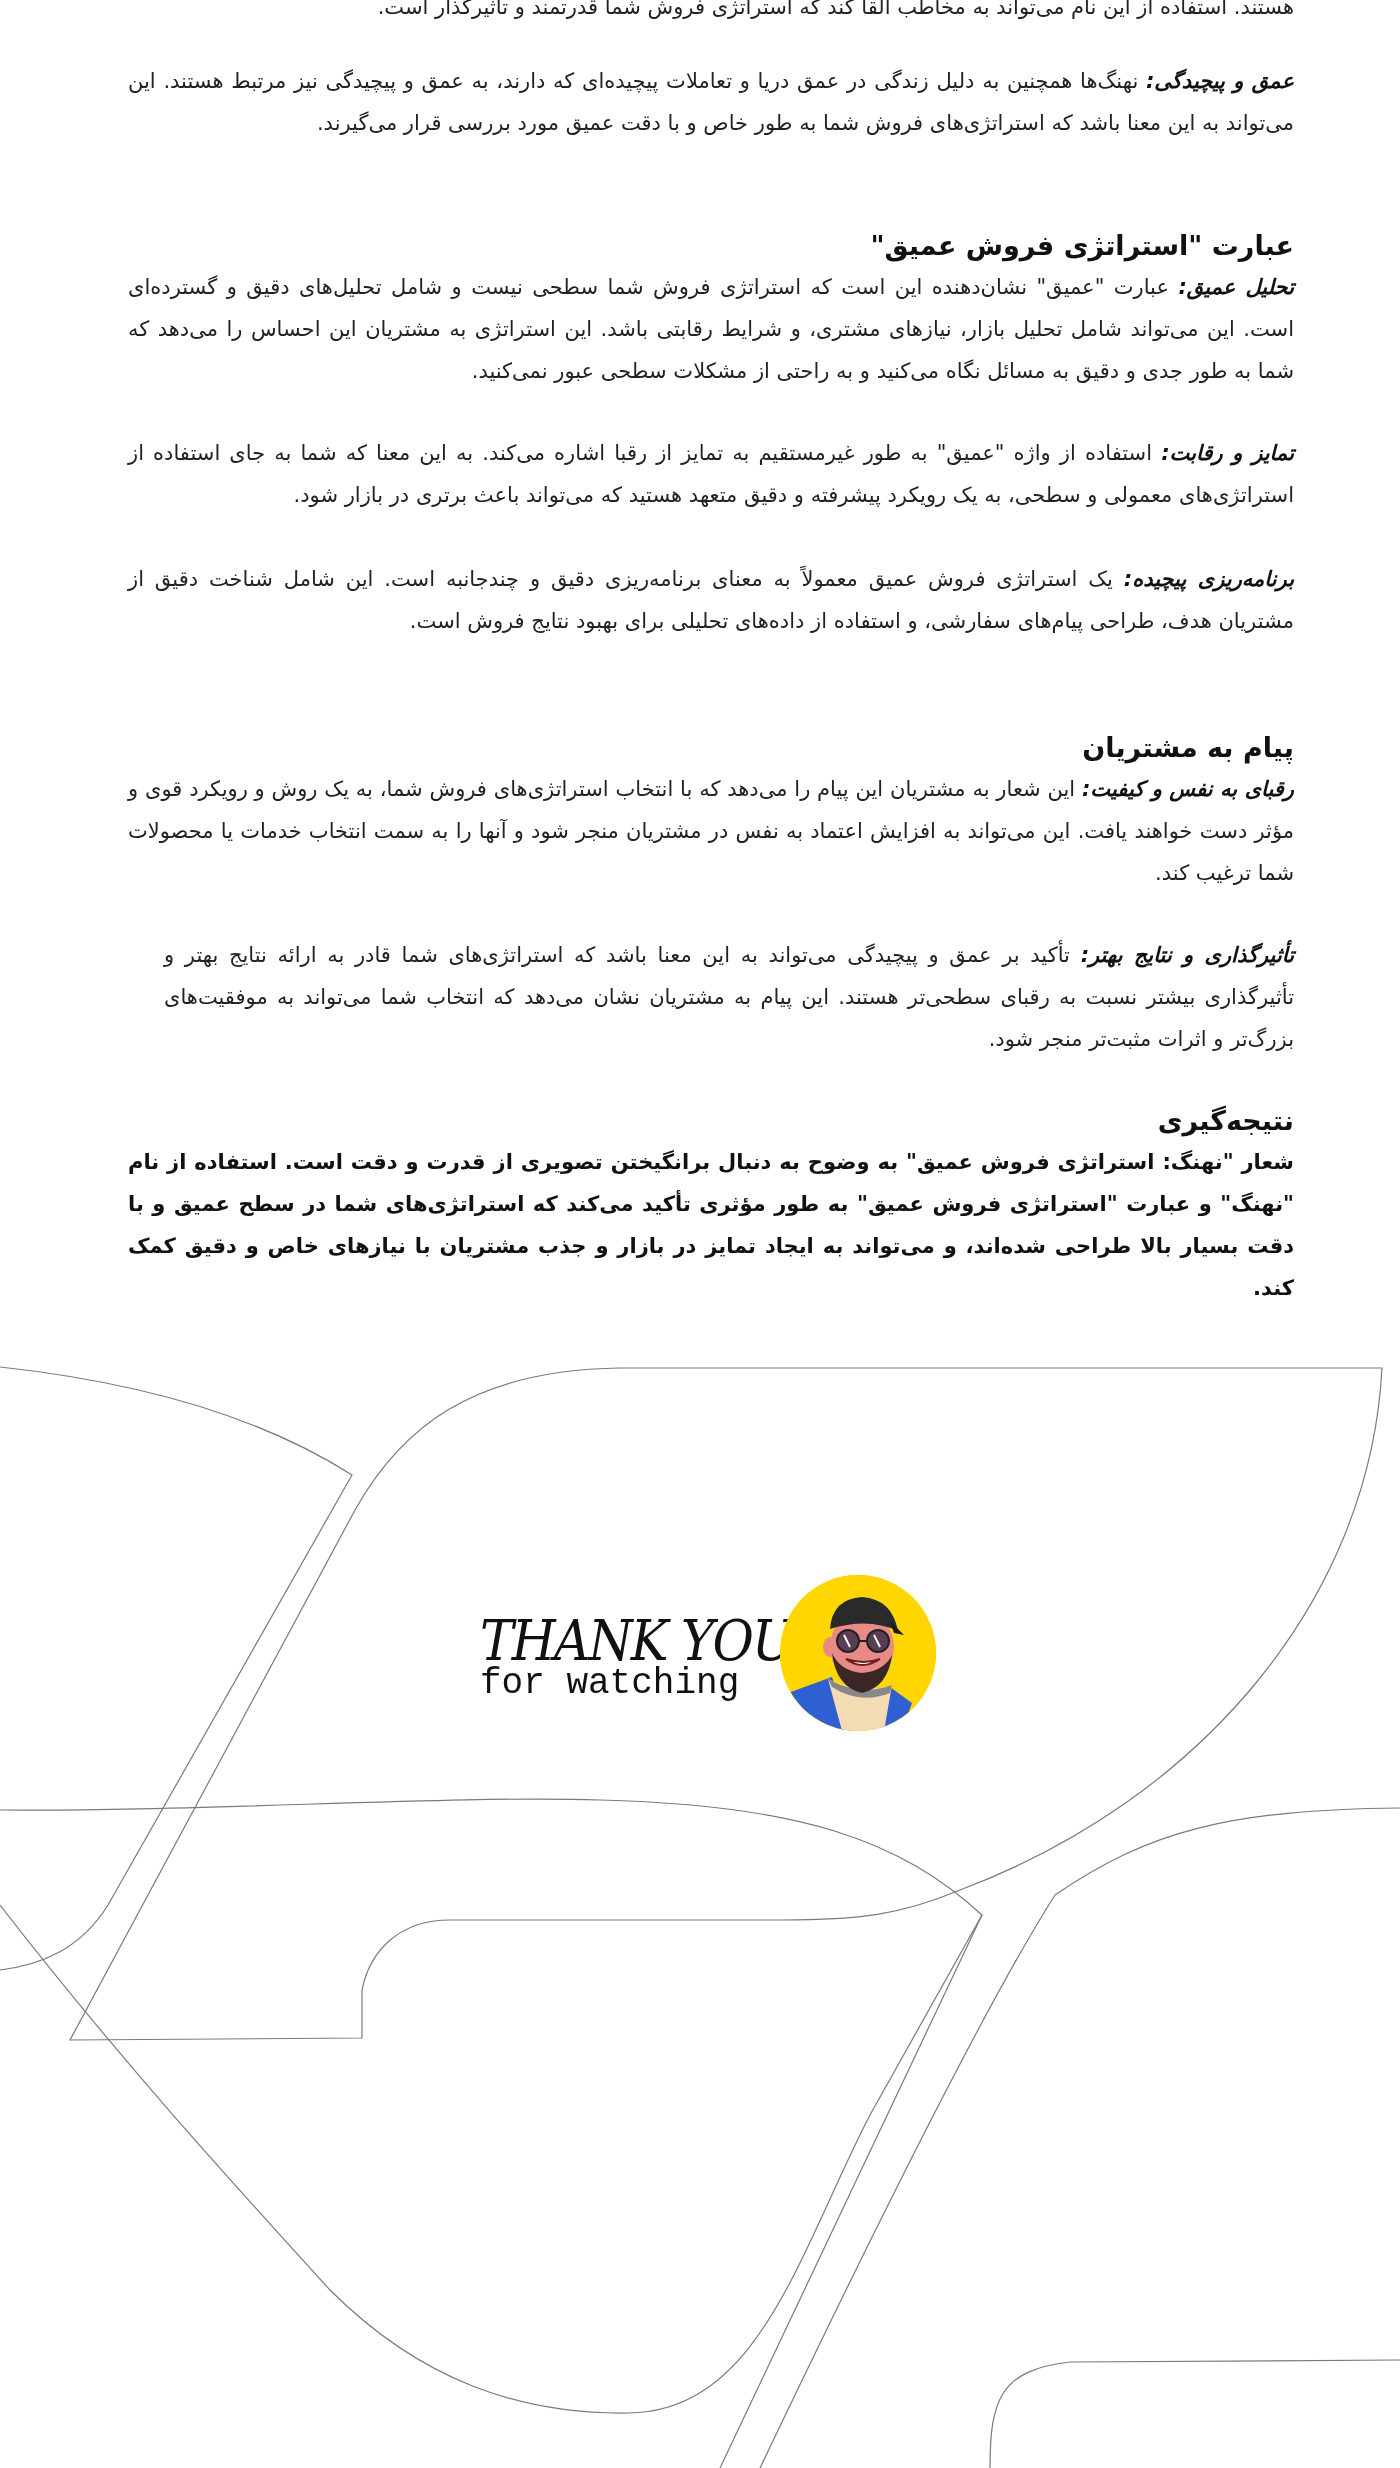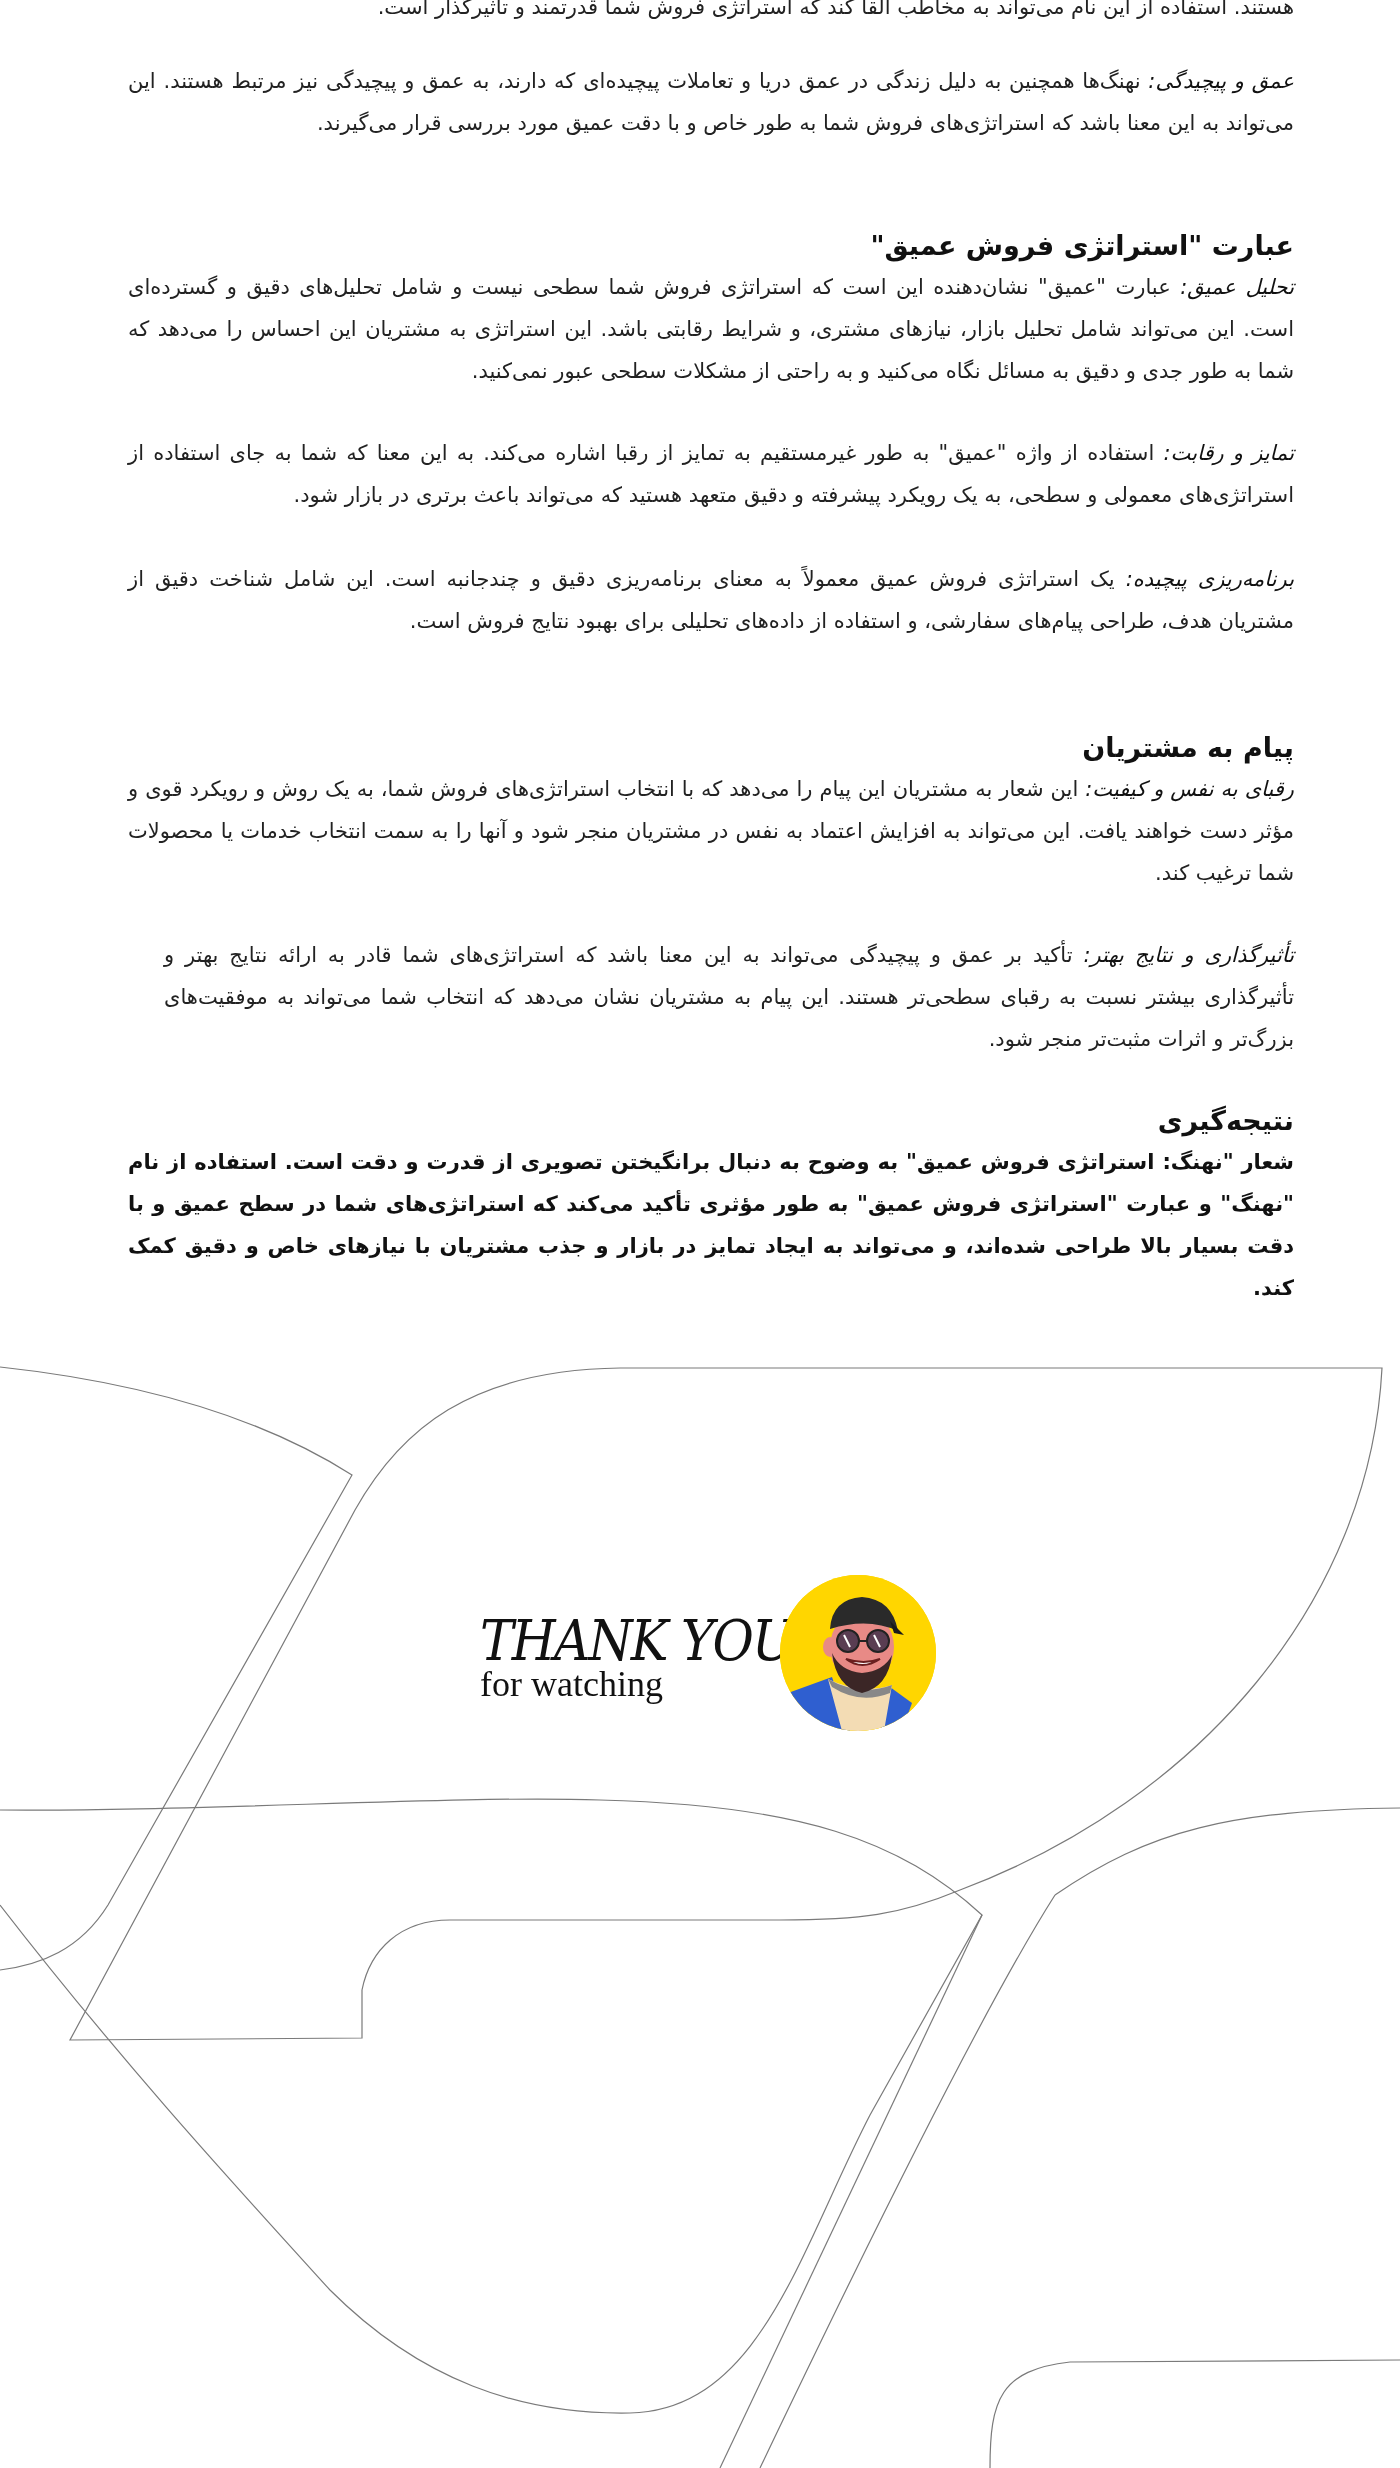--- a/index.html
+++ b/index.html
@@ -1,28 +1,28 @@
 <!DOCTYPE html>
 <html><head>
 <meta charset="utf-8">
 <style>
   html, body { margin: 0; padding: 0; background: #ffffff; }
   body { width: 1400px; height: 2468px; position: relative; overflow: hidden;
          font-family: "DejaVu Sans", sans-serif; color: #111; }
   .article { position: absolute; left: 128px; width: 1166px; top: 0; direction: rtl; text-align: justify; }
   .cut-line { position: absolute; top: -14px; right: 0; width: 1166px; font-size: 21px; line-height: 42px; color: #222; text-align: right; }
   .para { font-size: 21px; line-height: 42px; color: #222; margin: 0; }
-  .para b { font-weight: normal; font-style: italic; color: #111; }
+  .para b { font-weight: bold; font-style: italic; color: #111; }
   .heading { font-size: 27px; font-weight: bold; margin: 0; line-height: 40px; color: #111; }
   .conclusion { font-weight: bold; color: #111; }
   .block { position: absolute; right: 0; width: 1166px; }
   .lines { position: absolute; left: 0; top: 0; width: 1400px; height: 2468px; pointer-events: none; }
   .thanks { position: absolute; left: 480px; top: 1612px; text-align: left; }
   .thanks .t1 { font-family: "DejaVu Serif", serif; font-style: italic; font-size: 56px; line-height: 58px; letter-spacing: -2px; font-weight: normal; transform: scaleX(0.9); transform-origin: left; }
-  .thanks .t2 { font-family: Liberation Serif, serif; font-size: 36px; line-height: 36px; letter-spacing: 0px; margin-top: -4px; }
+  .thanks .t2 { font-family: Liberation Mono, monospace; font-size: 36px; line-height: 36px; letter-spacing: 0px; margin-top: -4px; }
   .avatar { position: absolute; left: 780px; top: 1575px; width: 156px; height: 156px; border-radius: 50%; overflow: hidden; background: #ffd600; }
 </style>
 </head>
 <body>
 
 <svg class="lines" viewBox="0 0 1400 2468" xmlns="http://www.w3.org/2000/svg" fill="none" stroke="#7a7a7a" stroke-width="1.2">
 
   <path d="M0 1367 C120 1380 250 1410 352 1475 L108 1905 C80 1950 40 1965 0 1970"></path>
 
   <path d="M355 1510 C400 1430 470 1370 620 1368 L1382 1368 C1370 1600 1200 1800 960 1890 C900 1915 860 1920 780 1920 L450 1920 C400 1920 370 1950 362 1990 L362 2038 L70 2040 L355 1510 Z"></path>

